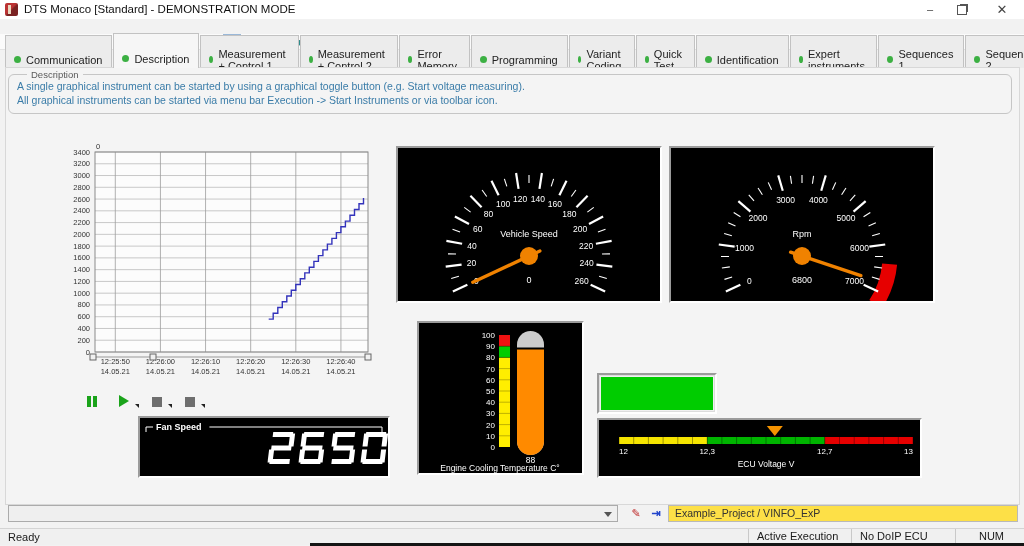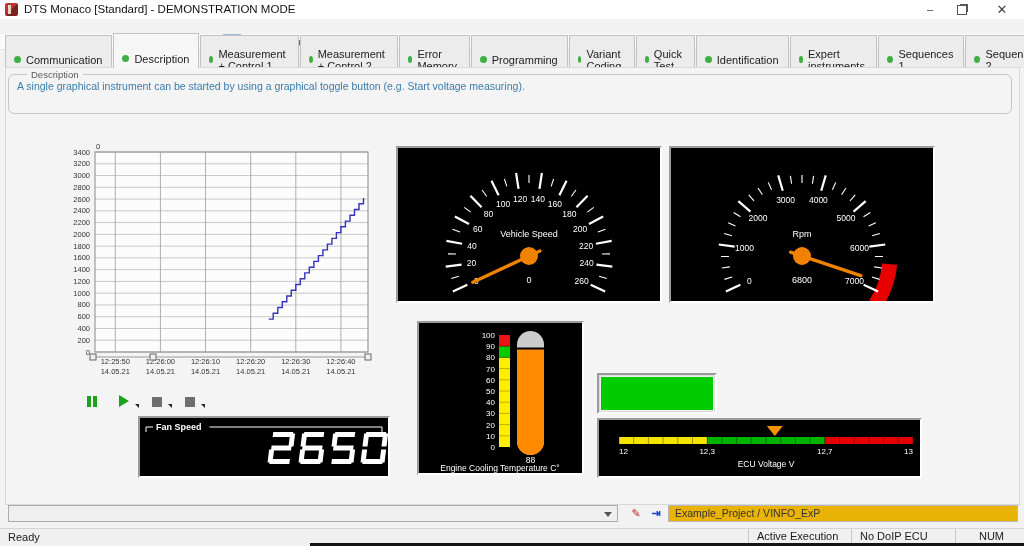--- a/index.html
+++ b/index.html
@@ -39,21 +39,21 @@
   .ctrlrow{position:absolute;left:86px;top:393px;display:flex;gap:13px;}
   .ctrlbtn{width:20px;height:15px;position:relative;}
   .bar{display:inline-block;width:4px;height:11px;background:#1aa31a;margin:2px 1px 0 1px;}
   .tri{display:inline-block;width:0;height:0;border-left:10px solid #1aa31a;border-top:6px solid transparent;border-bottom:6px solid transparent;margin-top:1px;}
   .sq{display:inline-block;width:10px;height:10px;background:#6e6e6e;margin-top:2px;}
   .mini-arrow{position:absolute;right:0;bottom:0;width:0;height:0;border-left:4px solid transparent;border-top:4px solid #222;}
   
   .combobox{position:absolute;left:8px;top:505px;width:610px;height:17px;background:#efefef;border:1px solid #ababab;box-sizing:border-box;}
   .combo-arrow{position:absolute;right:5px;top:6px;width:0;height:0;border-left:4px solid transparent;border-right:4px solid transparent;border-top:5px solid #555;}
   .mini-icon{position:absolute;top:505px;width:16px;height:16px;font-size:11px;line-height:16px;text-align:center;}
-  .ctx-field{position:absolute;left:668px;top:505px;width:350px;height:17px;background:#eab308;border:1px solid #b9b9b9;
+  .ctx-field{position:absolute;left:668px;top:505px;width:350px;height:17px;background:#fde047;border:1px solid #b9b9b9;
     box-sizing:border-box;font-size:10.5px;line-height:15px;padding-left:6px;color:#333;}
   
   .statusbar{position:absolute;left:0;top:528px;width:1024px;height:16px;background:#f0f0f0;border-top:1px solid #d4d4d4;font-size:11px;}
   .status-left{position:absolute;left:8px;top:1px;line-height:15px;}
   .status-cell{position:absolute;top:0;height:15px;line-height:15px;border-left:1px solid #c9c9c9;padding-left:8px;}
   .blackstrip{position:absolute;left:310px;top:543px;width:714px;height:3px;background:#141414;}
   svg text{font-family:"Liberation Sans",sans-serif;}
 </style>
 </head>
 <body>
@@ -152,20 +152,21 @@
       <div class="tab">
         <span class="dot" style="background: rgb(60, 176, 67);"></span>
         <span>Sequences 2</span>
       </div>
     </div>
   <div class="content"></div>
 
   <div class="descbox">
     <div class="desc-label">Description</div>
     <a class="desc-link" style="top:5px">A single graphical instrument can be started by using a graphical toggle button (e.g. Start voltage measuring).</a>
+    <a class="desc-link" style="top:19px">All graphical instruments can be started via menu bar Execution -&gt; Start Instruments or via toolbar icon.</a>
   </div>
 
   <svg id="trend-svg" width="330" height="244" style="position:absolute;left:50px;top:142px">
       <rect x="45" y="10" width="273" height="200" fill="#fcfcfc"></rect>
       <line x1="45" y1="210" x2="318" y2="210" stroke="#b2b2b2" stroke-width="0.7"></line>
       <text x="40" y="212.5" font-size="7.5" fill="#333" text-anchor="end">0</text>
       <line x1="45" y1="198.23529411764707" x2="318" y2="198.23529411764707" stroke="#b2b2b2" stroke-width="0.7"></line>
       <text x="40" y="200.73529411764707" font-size="7.5" fill="#333" text-anchor="end">200</text>
       <line x1="45" y1="186.47058823529412" x2="318" y2="186.47058823529412" stroke="#b2b2b2" stroke-width="0.7"></line>
       <text x="40" y="188.97058823529412" font-size="7.5" fill="#333" text-anchor="end">400</text>

